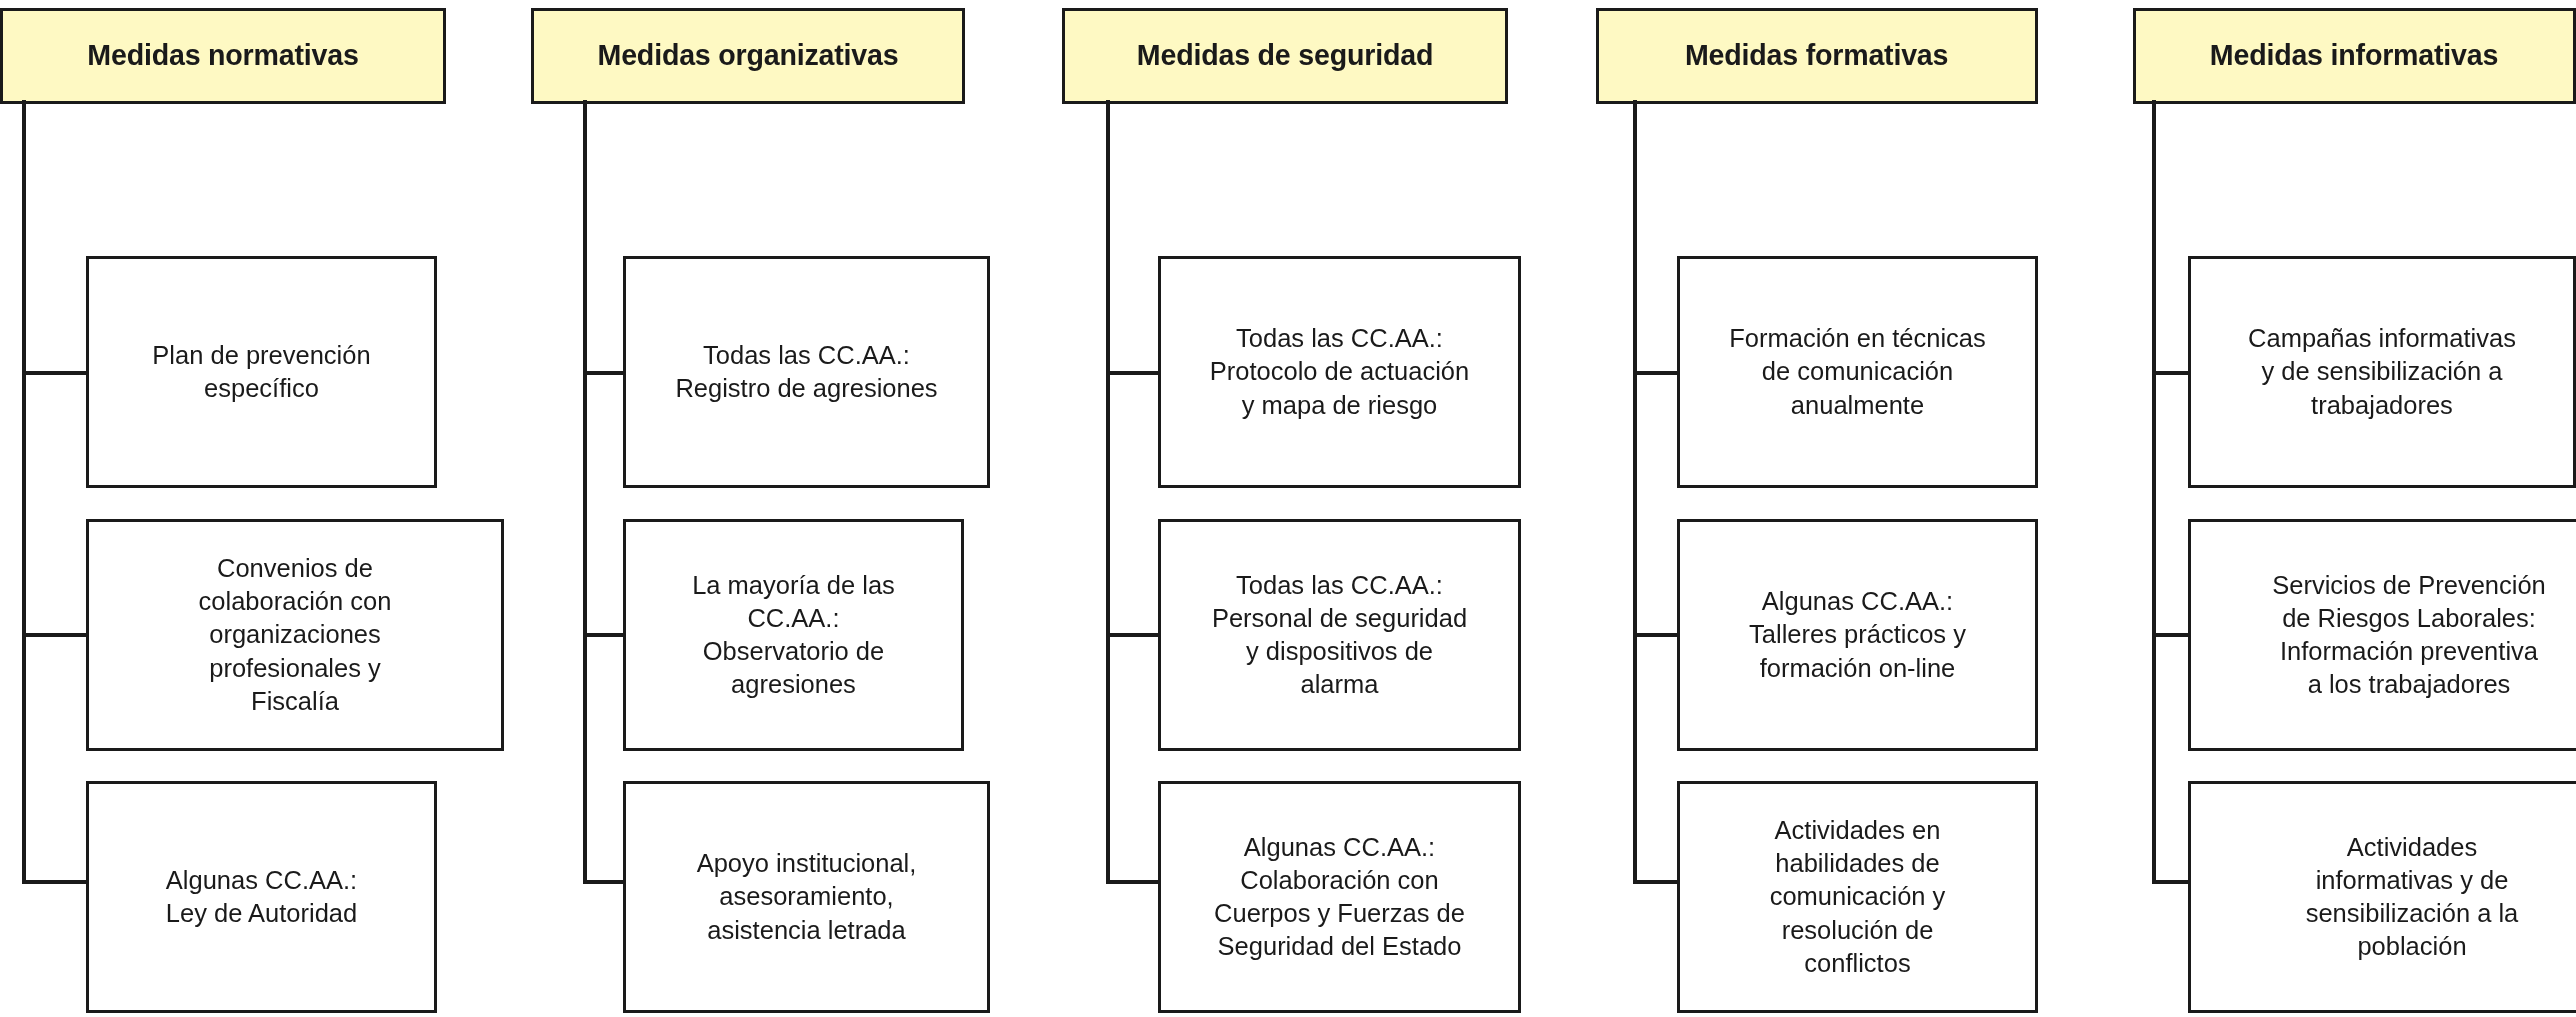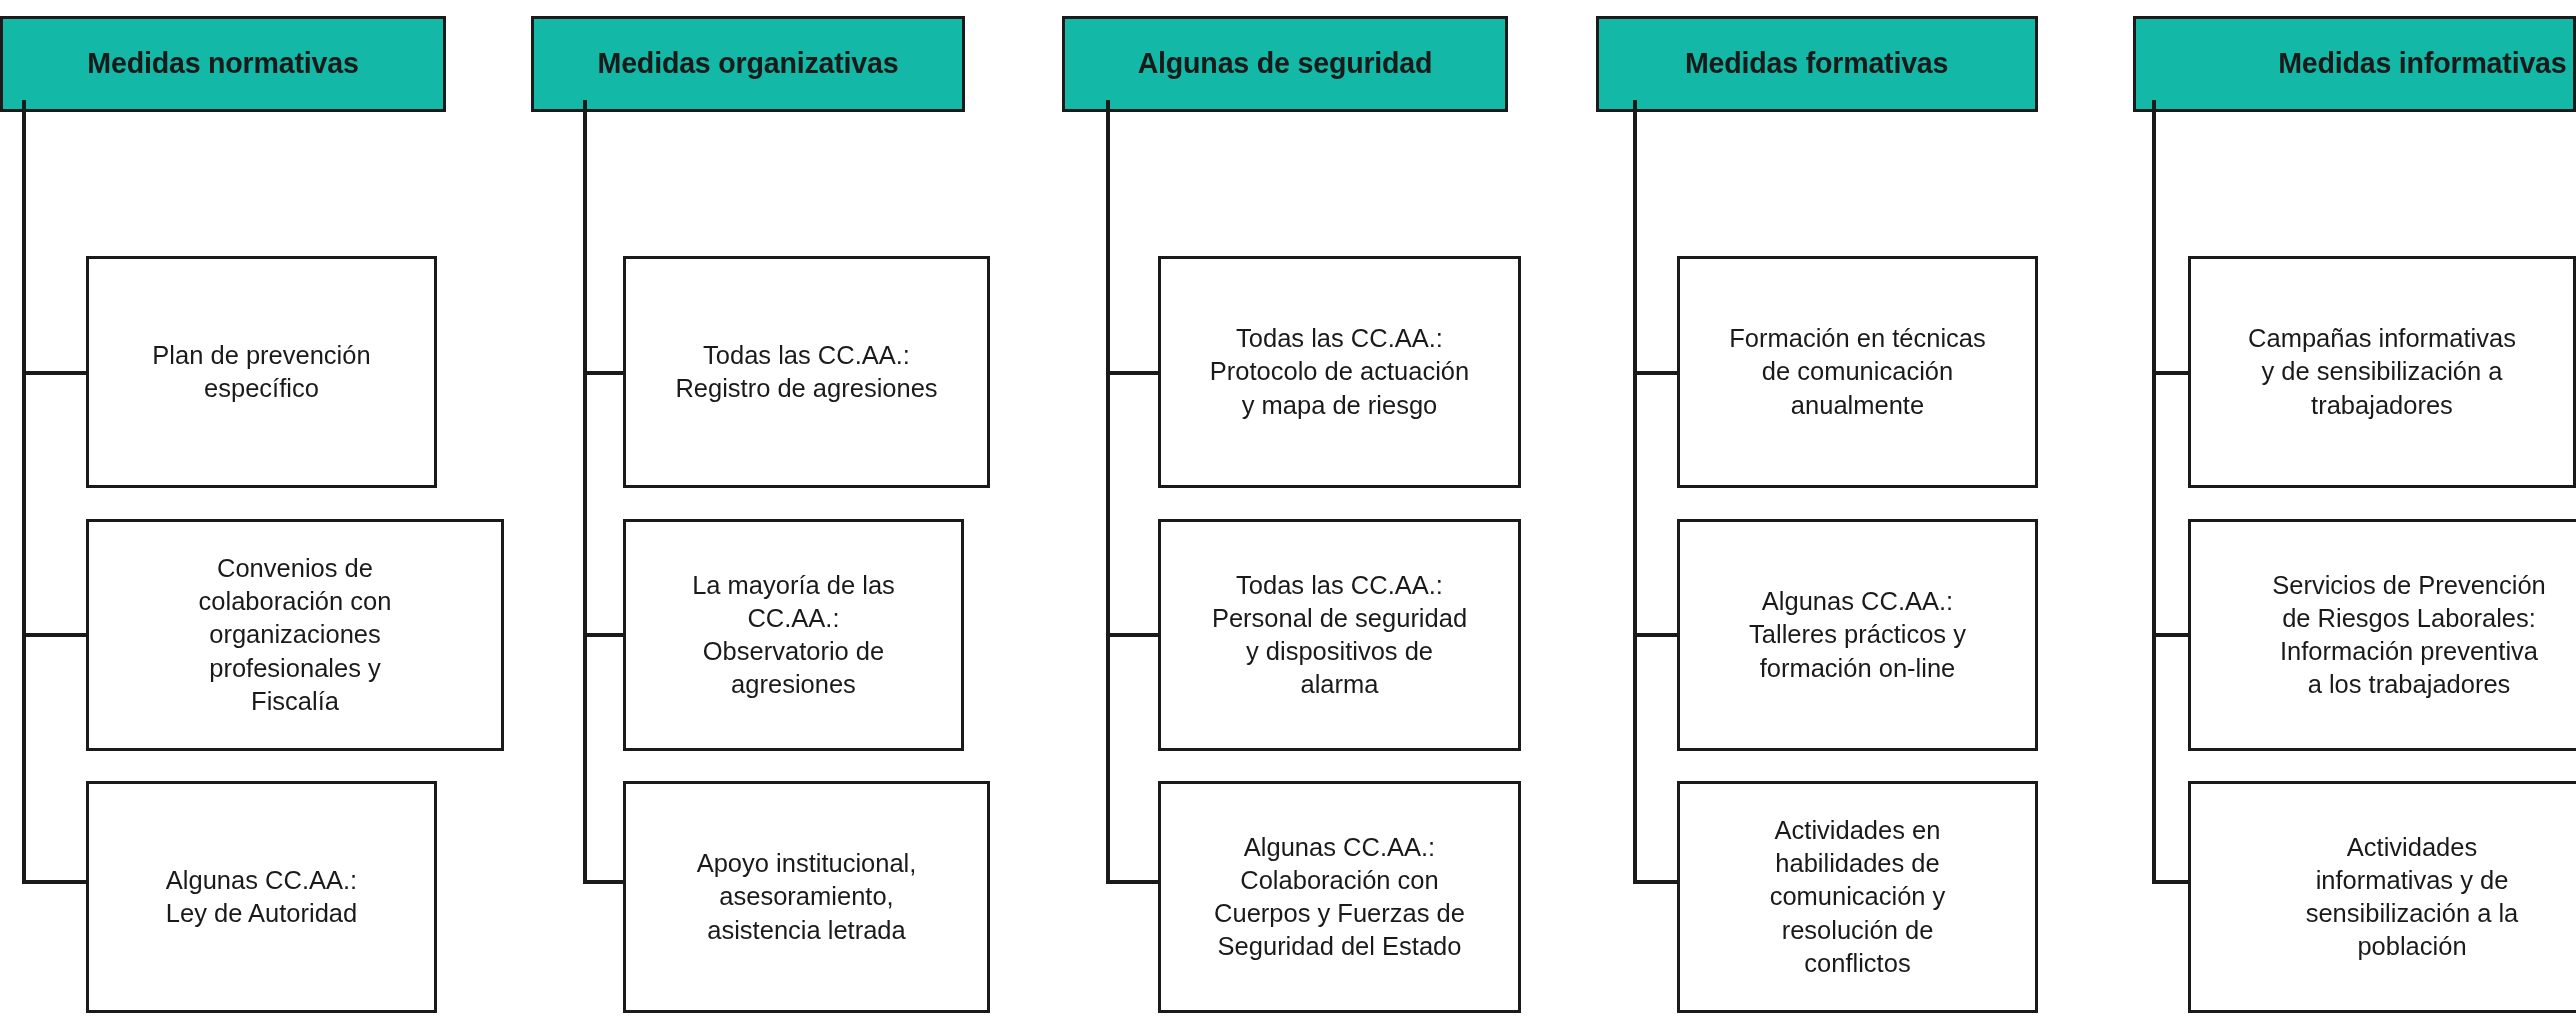--- a/index.html
+++ b/index.html
@@ -23,31 +23,31 @@
 
   .column {
     position: absolute;
     top: 0;
     height: 1017px;
   }
 
   
   .cat-box {
     position: absolute;
-    top: 16px;
+    top: 8px;
     left: 0;
     height: 96px;
-    background: #14b8a6;
+    background: #fef9c3;
     border: 3.9px solid #1a1a1a;
     box-sizing: border-box;
     display: flex;
     align-items: center;
     justify-content: center;
     text-align: center;
-    padding: 0 6px;
+    padding: 0 15px;
   }
   .cat-box .cat-label {
     font-weight: bold;
     font-size: 28.6px;
     line-height: 1.18;
     letter-spacing: -0.2px;
   }
 
   
   .trunk {
@@ -138,21 +138,21 @@
     <div class="stub" style="left:52px; top:880px; width:42px;"></div>
     <div class="item-box" style="left:92px; top:781px; width:367px; height:232px;">
       <span class="item-label">Apoyo institucional,
 asesoramiento,
 asistencia letrada</span>
     </div>
   </div>
 
   <div class="column" style="left:1062px; width:463px;">
     <div class="cat-box" style="width:446px;">
-      <span class="cat-label">Algunas de seguridad</span>
+      <span class="cat-label">Medidas de seguridad</span>
     </div>
     <div class="trunk" style="left:44px; top:100px; height:784px;"></div>
 
     <div class="stub" style="left:44px; top:371px; width:54px;"></div>
     <div class="item-box" style="left:96px; top:256px; width:363px; height:232px;">
       <span class="item-label">Todas las CC.AA.:
 Protocolo de actuación
 y mapa de riesgo</span>
     </div>
 
@@ -197,21 +197,21 @@
     <div class="item-box" style="left:110px; top:781px; width:361px; height:232px;">
       <span class="item-label">Actividades en
 habilidades de
 comunicación y
 resolución de
 conflictos</span>
     </div>
   </div>
 
   <div class="column" style="left:2107px; width:469px;">
-    <div class="cat-box" style="left:25.5px; width:443px;justify-content:flex-end;">
+    <div class="cat-box" style="left:25.5px; width:443px;">
       <span class="cat-label">Medidas informativas</span>
     </div>
     <div class="trunk" style="left:45px; top:100px; height:784px;"></div>
 
     <div class="stub" style="left:45px; top:371px; width:39px;"></div>
     <div class="item-box" style="left:81px; top:256px; width:388px; height:232px;">
       <span class="item-label">Campañas informativas
 y de sensibilización a
 trabajadores</span>
     </div>

